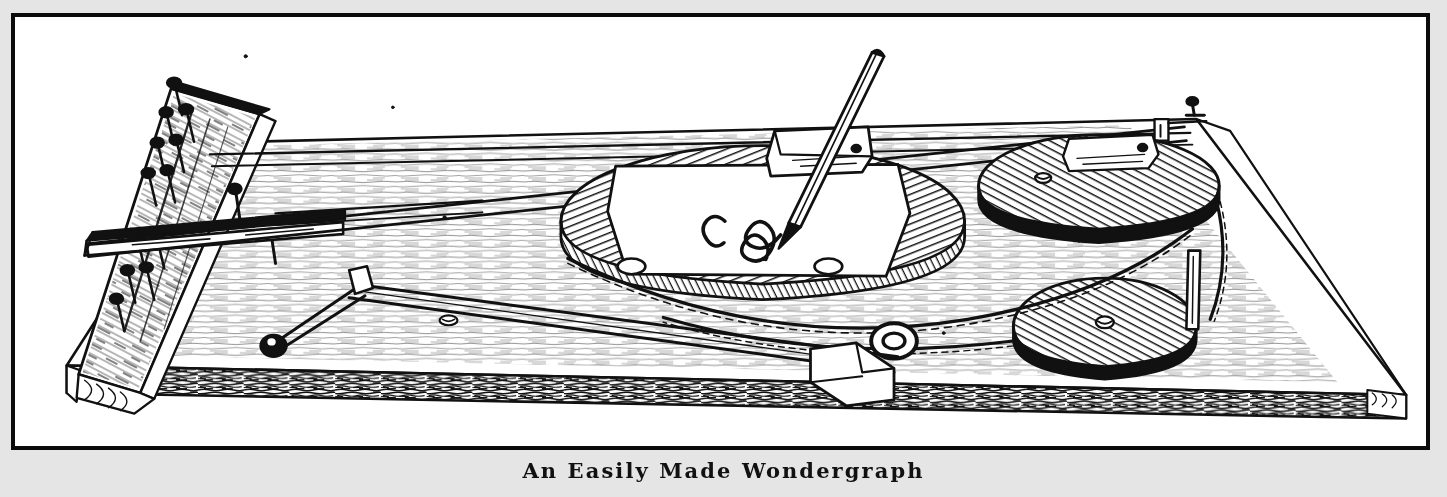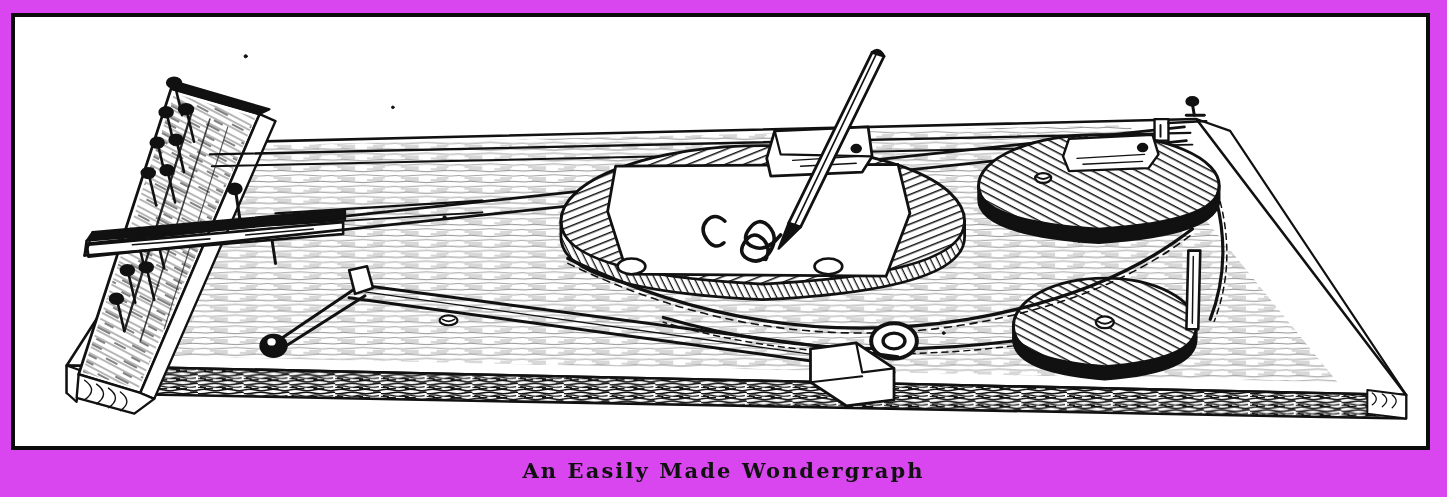--- a/index.html
+++ b/index.html
@@ -11,21 +11,21 @@
   body {
     width: 1447px;
     height: 497px;
     overflow: hidden;
     font-family: "Liberation Serif", serif;
   }
   #page {
     position: relative;
     width: 1447px;
     height: 497px;
-    background: #d946ef;
+    background: #e5e5e5;
   }
   
   #figure-frame {
     position: absolute;
     left: 11px;
     top: 13px;
     width: 1419px;
     height: 437px;
     border-top: 4px solid #0b0b0b;
     border-left: 4px solid #0b0b0b;

